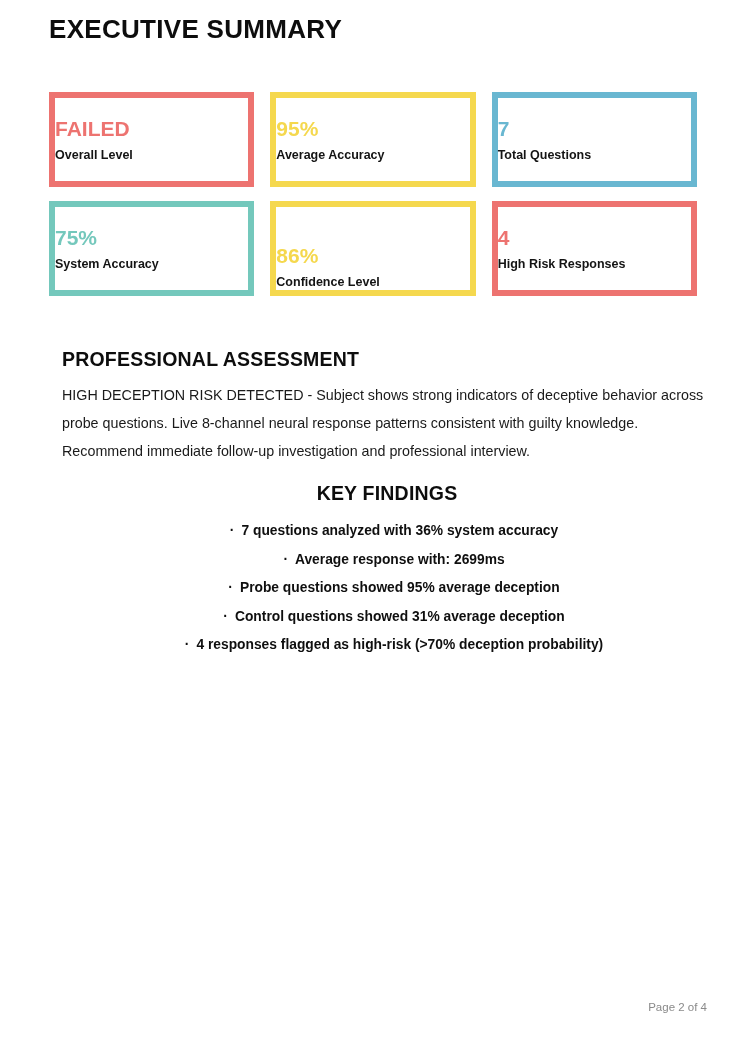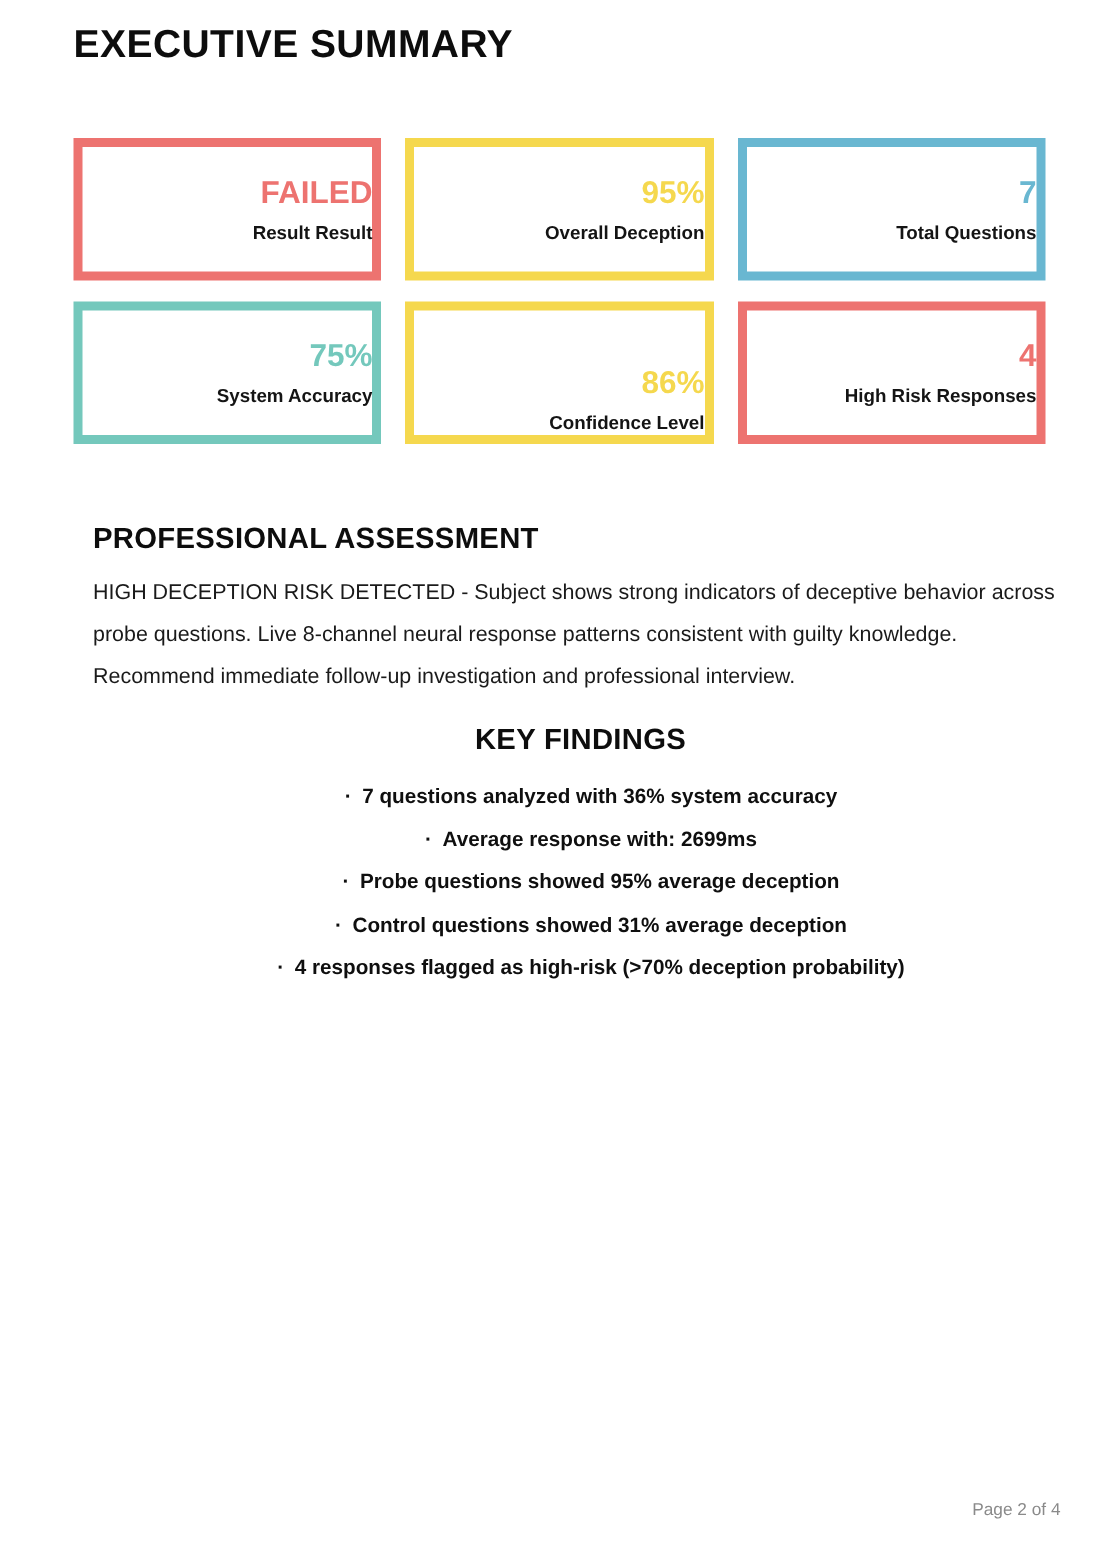--- a/index.html
+++ b/index.html
@@ -32,21 +32,21 @@
     column-gap: 16px;
     row-gap: 14px;
   }
   .card {
     height: 95px;
     box-sizing: border-box;
     border: 6px solid #ccc;
     background: #ffffff;
     display: flex;
     flex-direction: column;
-    align-items: flex-end;
+    align-items: flex-start;
     justify-content: center;
     gap: 10px;
     text-align: center;
   }
   .card-value { font-size: 21px; font-weight: bold; line-height: 1; }
   .card-label { font-size: 12.5px; font-weight: bold; line-height: 1; color: #141414; }
   .section { position: absolute; left: 62px; width: 650px; }
   .section-assessment { top: 347px; }
   .section-findings { top: 481px; text-align: center; }
   .section h2 {
@@ -86,25 +86,25 @@
 </head>
 <body>
 
 <div class="page">
 
   <h1 class="title">EXECUTIVE SUMMARY</h1>
 
   <div class="cards">
       <div class="card" style="border-color: rgb(237, 115, 112);">
         <div class="card-value" style="color: rgb(237, 115, 112);">FAILED</div>
-        <div class="card-label">Result Result</div>
+        <div class="card-label">Overall Level</div>
       </div>
       <div class="card" style="border-color: rgb(245, 216, 78);">
         <div class="card-value" style="color: rgb(245, 216, 78);">95%</div>
-        <div class="card-label">Overall Deception</div>
+        <div class="card-label">Average Accuracy</div>
       </div>
       <div class="card" style="border-color: rgb(105, 183, 209);">
         <div class="card-value" style="color: rgb(105, 183, 209);">7</div>
         <div class="card-label">Total Questions</div>
       </div>
       <div class="card" style="border-color: rgb(116, 200, 188);">
         <div class="card-value" style="color: rgb(116, 200, 188);">75%</div>
         <div class="card-label">System Accuracy</div>
       </div>
       <div class="card" style="border-color: rgb(245, 216, 78);">

